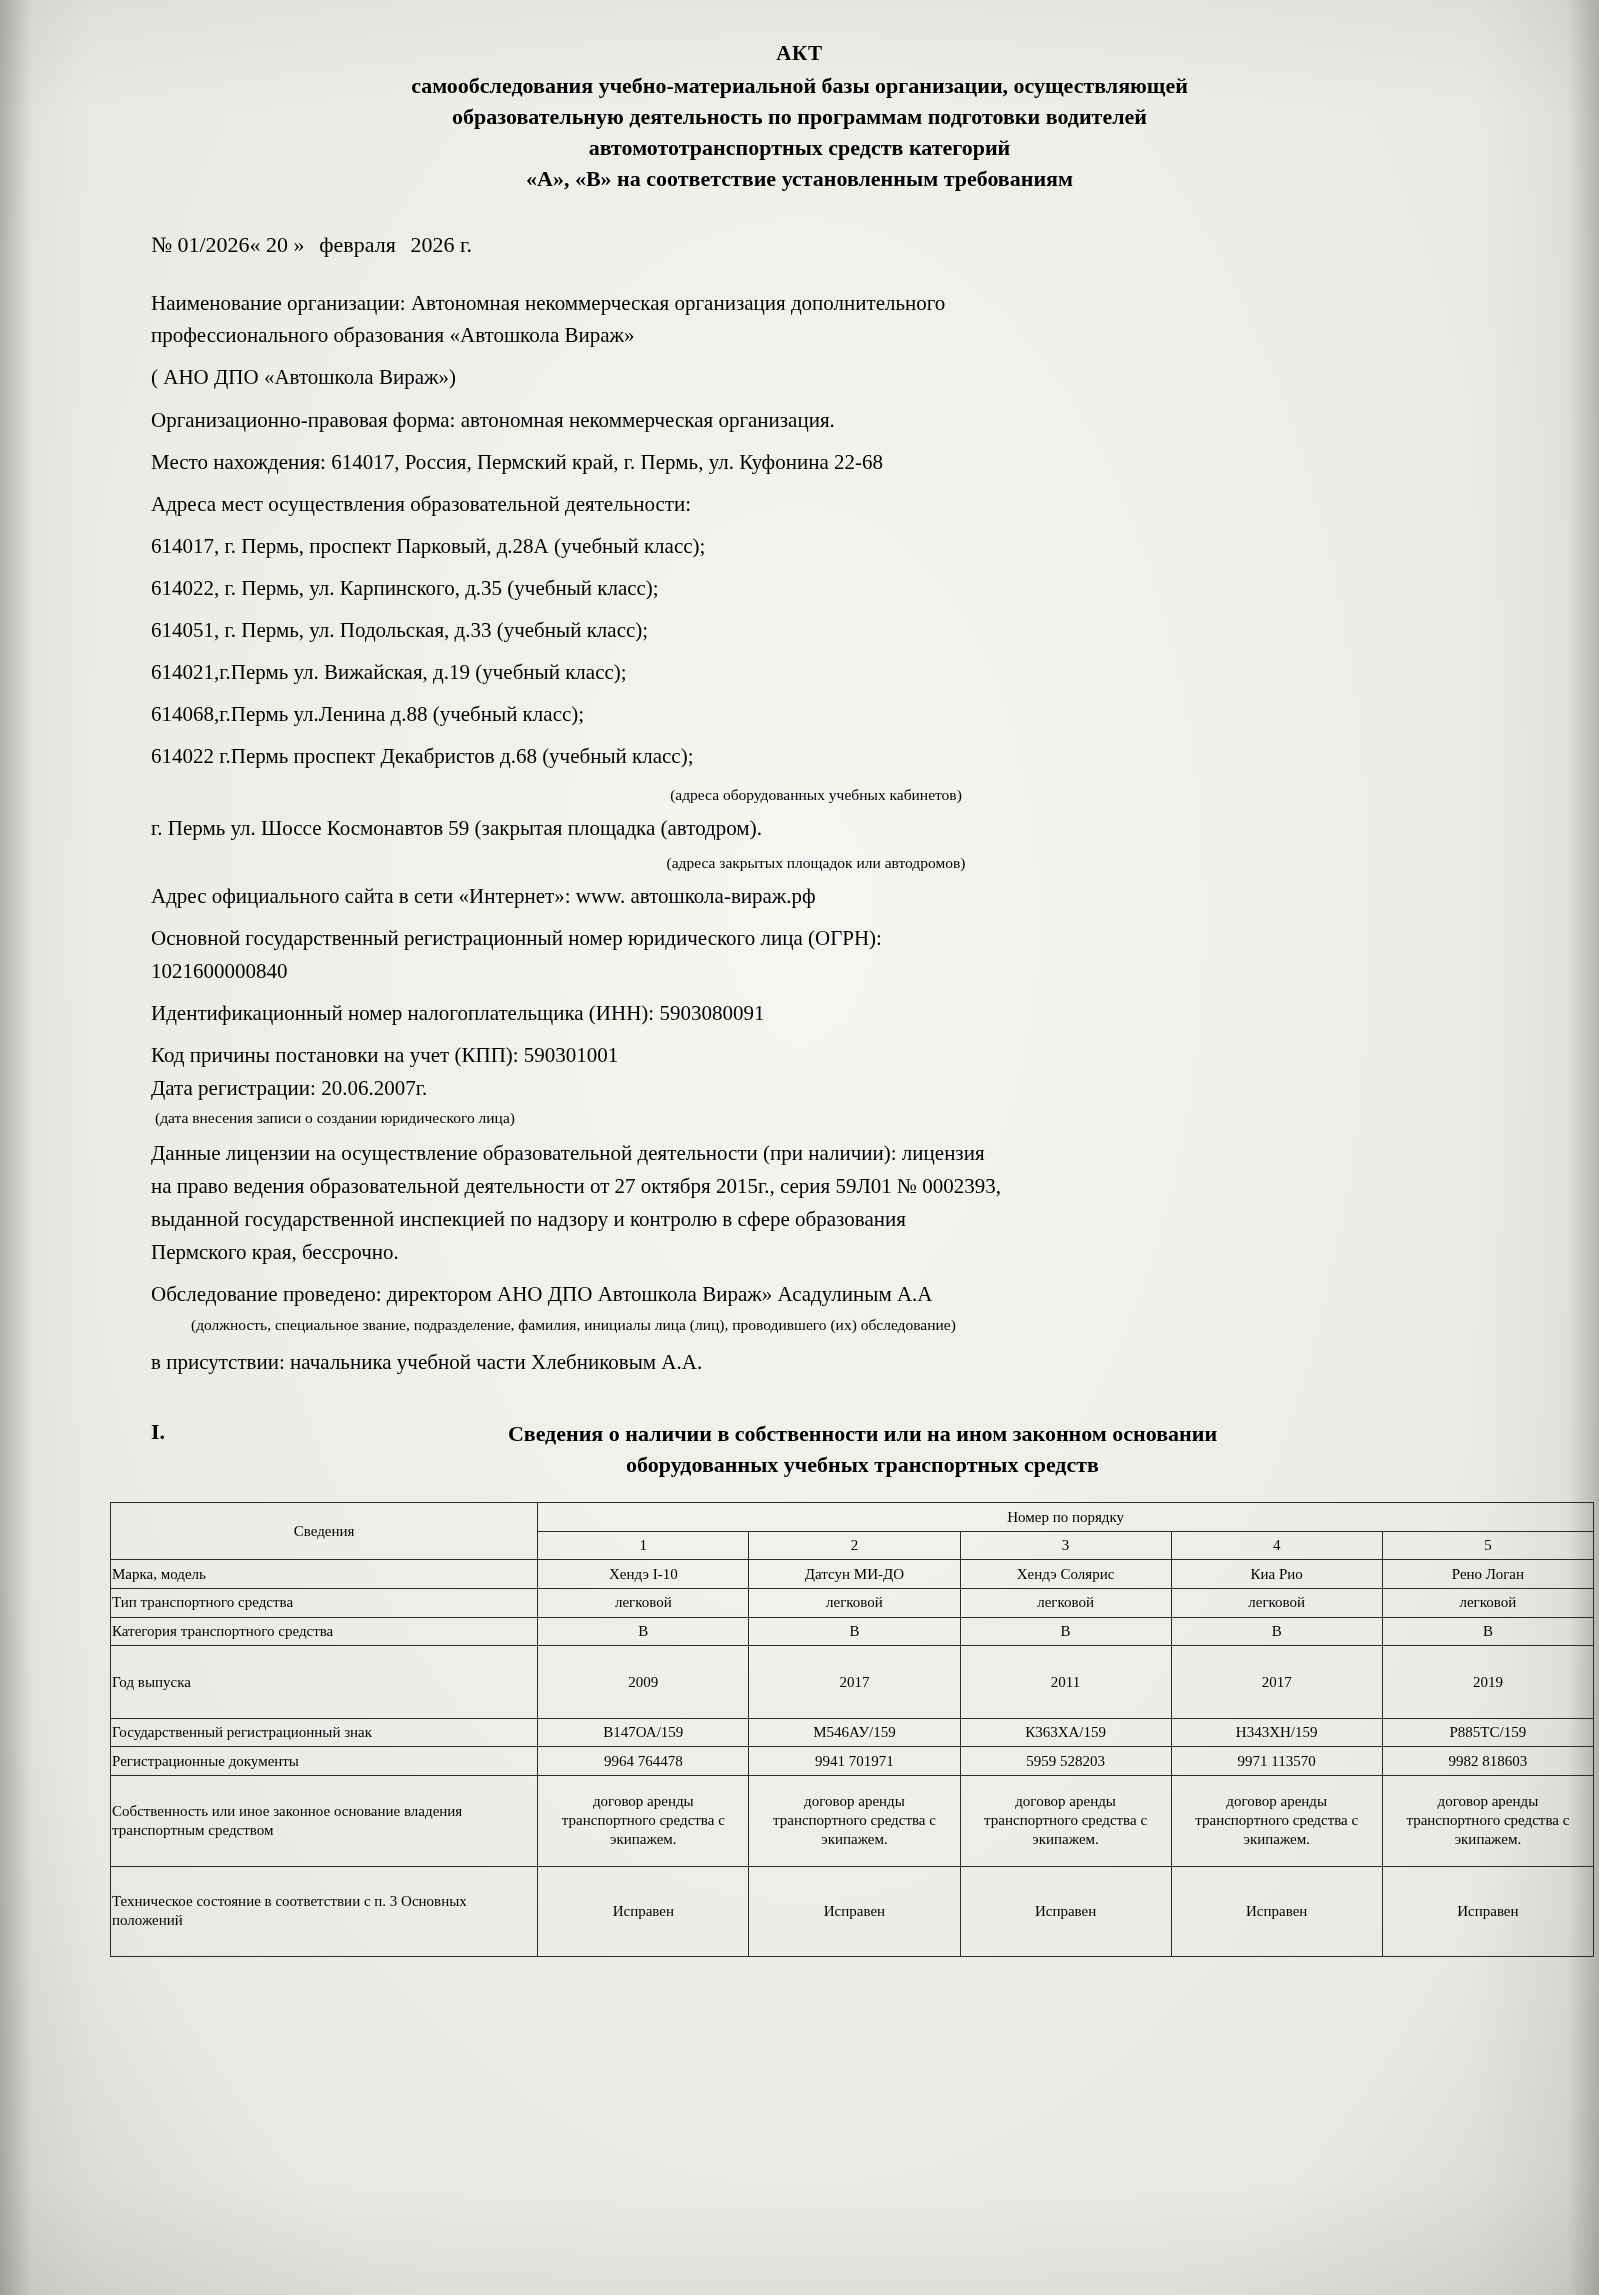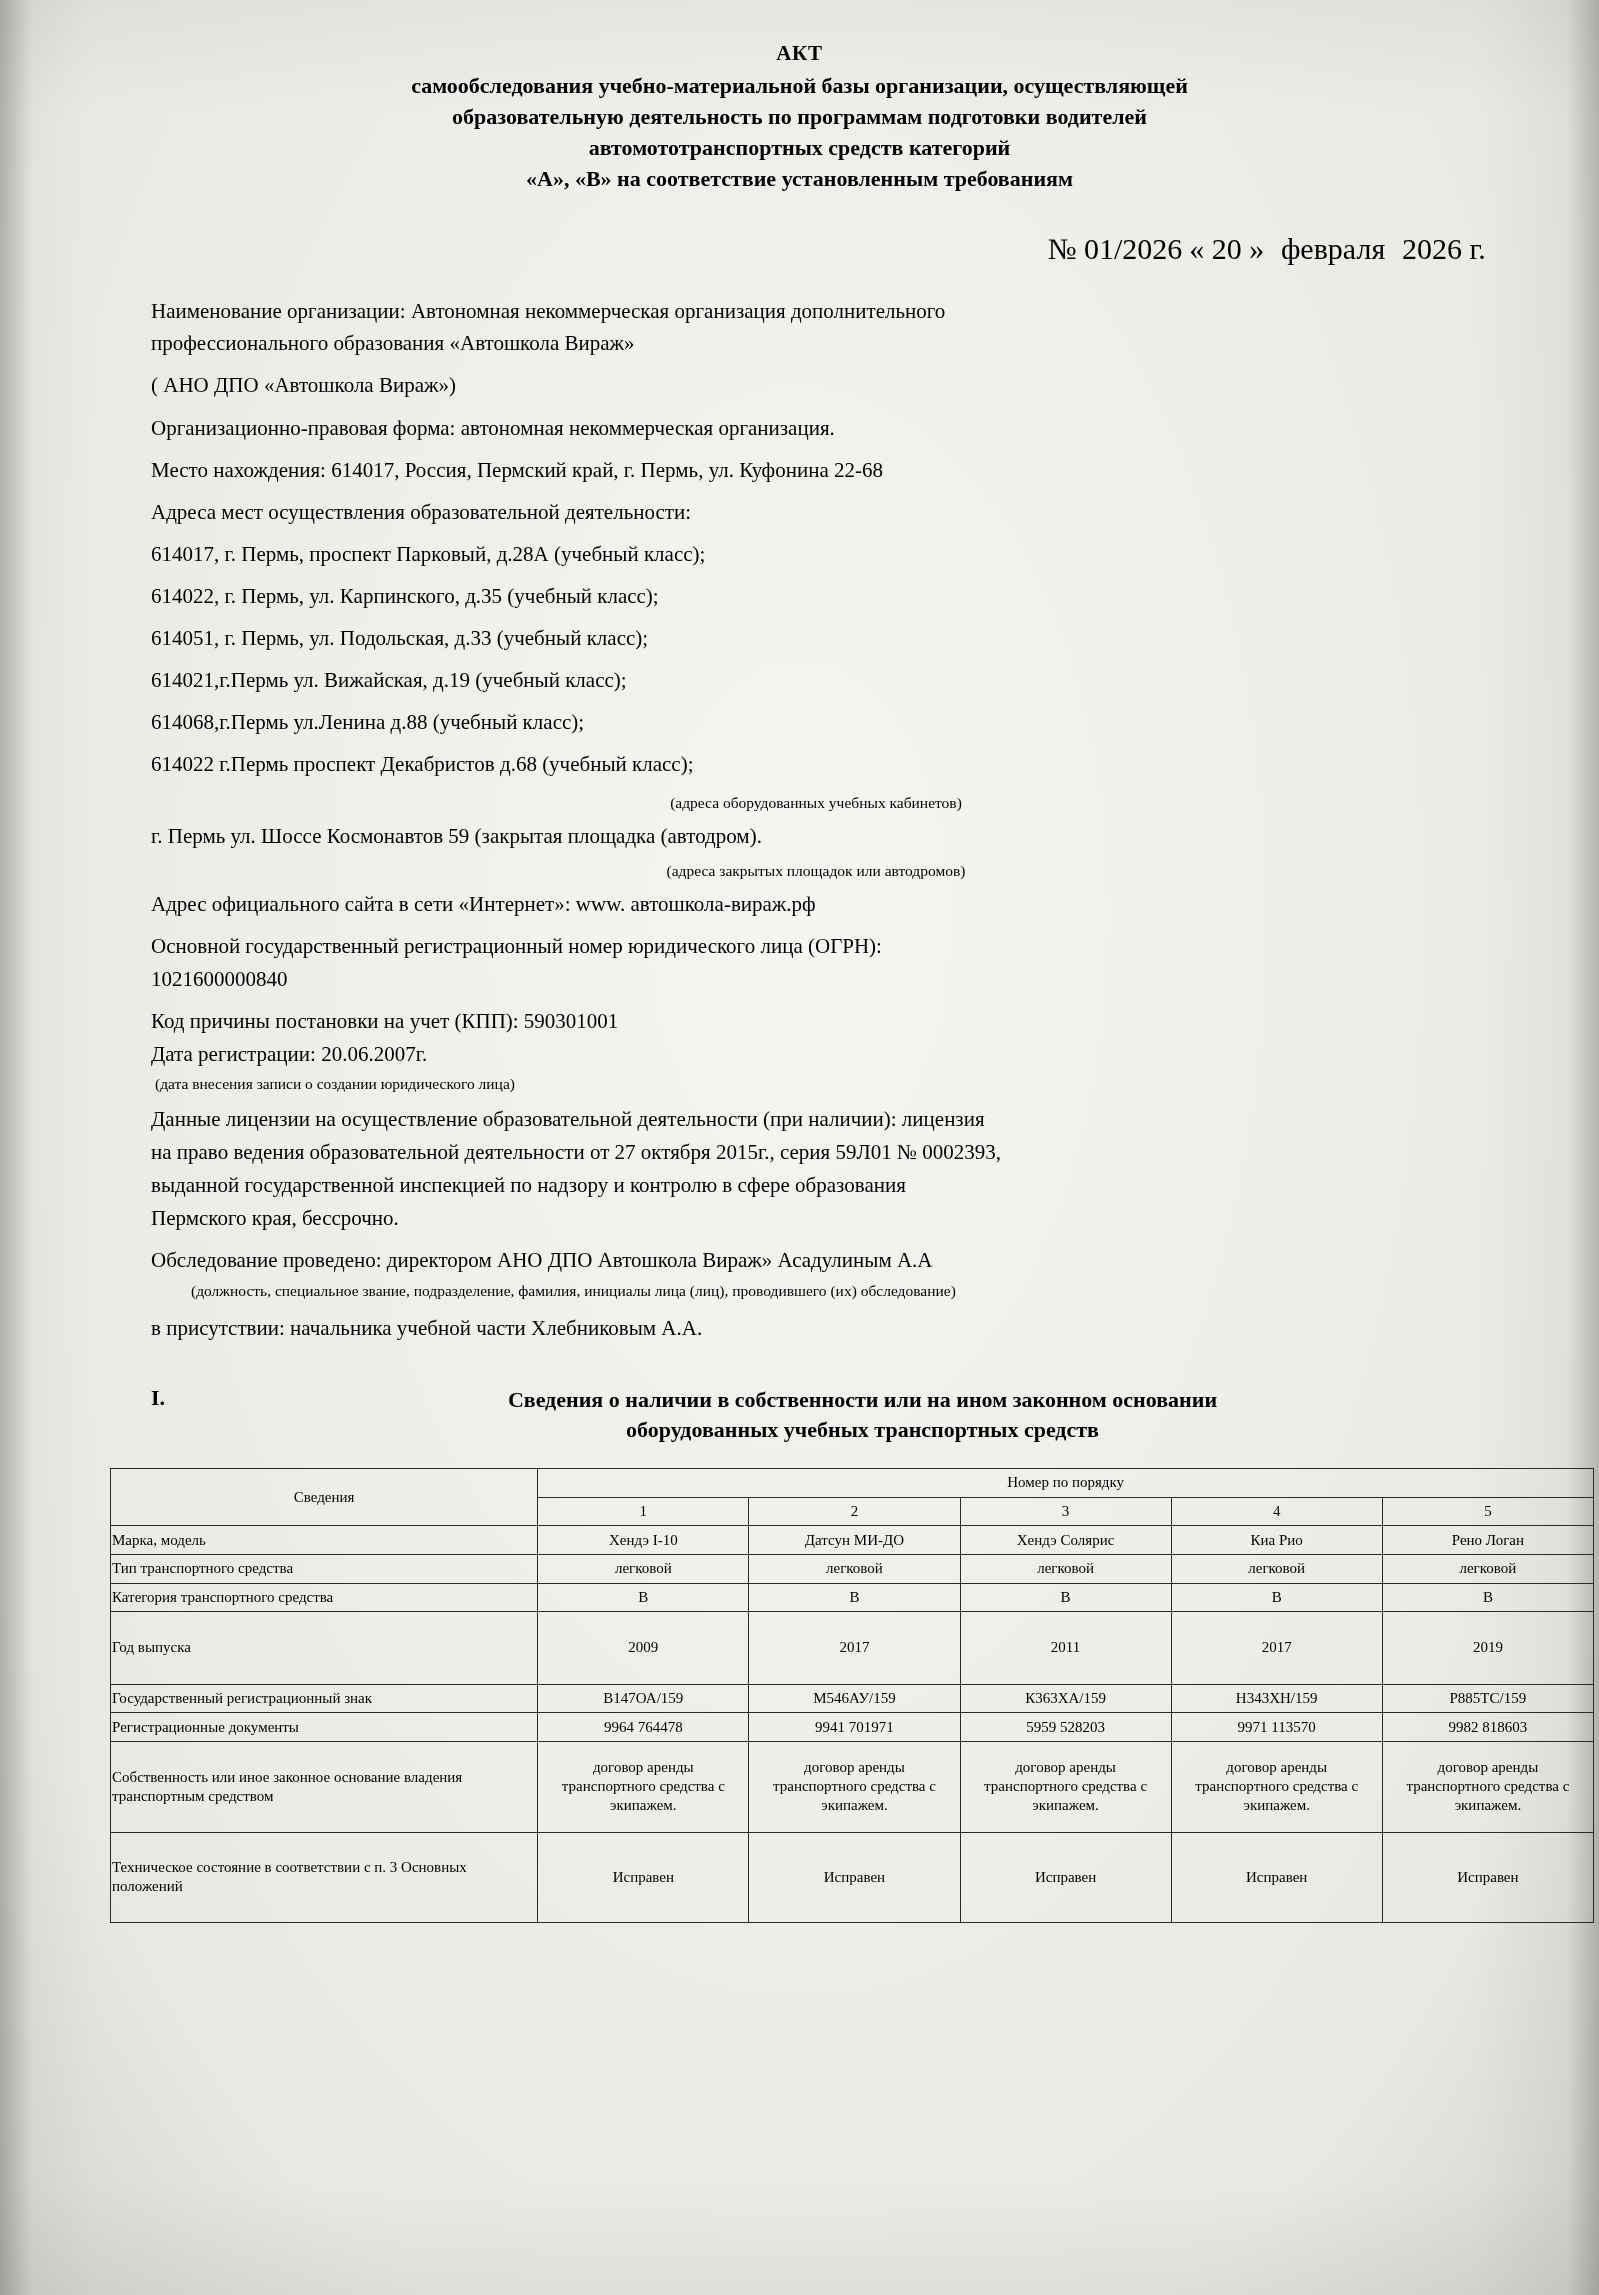--- a/index.html
+++ b/index.html
@@ -44,26 +44,25 @@
     text-align: center;
     font-weight: bold;
     font-size: 22px;
     line-height: 1.42;
     margin-top: 4px;
     padding: 0 40px;
   }
   
   .numdate {
     display: flex;
-    justify-content: flex-end;
+    justify-content: flex-start;
     align-items: baseline;
     margin-top: 37px;
     padding: 0 26px 0 73px;
-    font-size: 30px;
-    gap: 7px;
+    font-size: 22px;
   }
   .numdate .date span { margin-right: 9.2px; }
   
   .body-text {
     margin-top: 30px;
     font-size: 21px;
     line-height: 1.5;
     padding-left: 73px;
     padding-right: 40px;
   }
@@ -196,20 +195,21 @@
       <div class="caption">(адреса оборудованных учебных кабинетов)</div>
 
       <p class="p-tight">г. Пермь ул. Шоссе Космонавтов 59 (закрытая площадка (автодром).</p>
       <div class="caption">(адреса закрытых площадок или автодромов)</div>
 
       <p>Адрес официального сайта в сети «Интернет»: www. автошкола-вираж.рф</p>
 
       <p class="p-tight">Основной государственный регистрационный номер юридического лица (ОГРН):</p>
       <p>1021600000840</p>
 
+      <p>Идентификационный номер налогоплательщика (ИНН): 5903080091</p>
 
       <p class="p-tight">Код причины постановки на учет (КПП): 590301001</p>
       <p class="p-tight">Дата регистрации: 20.06.2007г.</p>
       <div class="caption-left">(дата внесения записи о создании юридического лица)</div>
 
       <p class="p-tight">Данные лицензии на осуществление образовательной деятельности  (при наличии): лицензия</p>
       <p class="p-tight">на право ведения образовательной деятельности от 27 октября 2015г., серия 59Л01 № 0002393,</p>
       <p class="p-tight">выданной государственной инспекцией по надзору и контролю в сфере образования</p>
       <p>Пермского края, бессрочно.</p>
 

